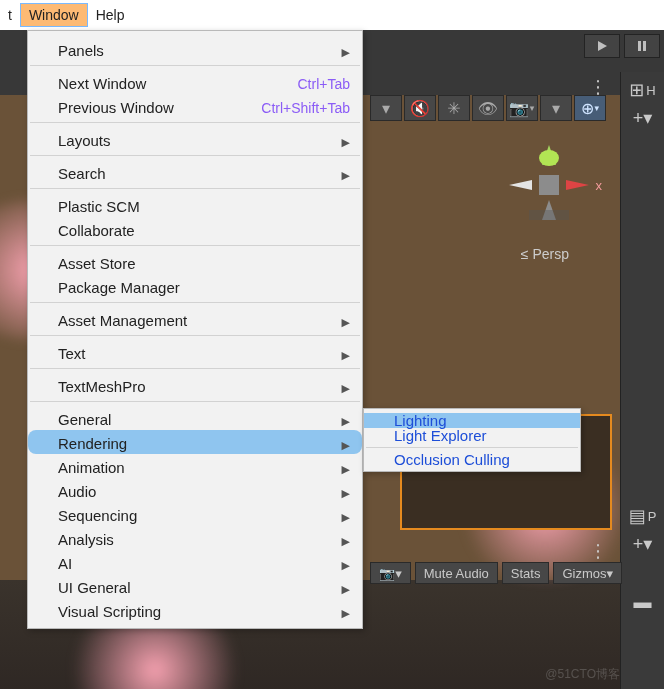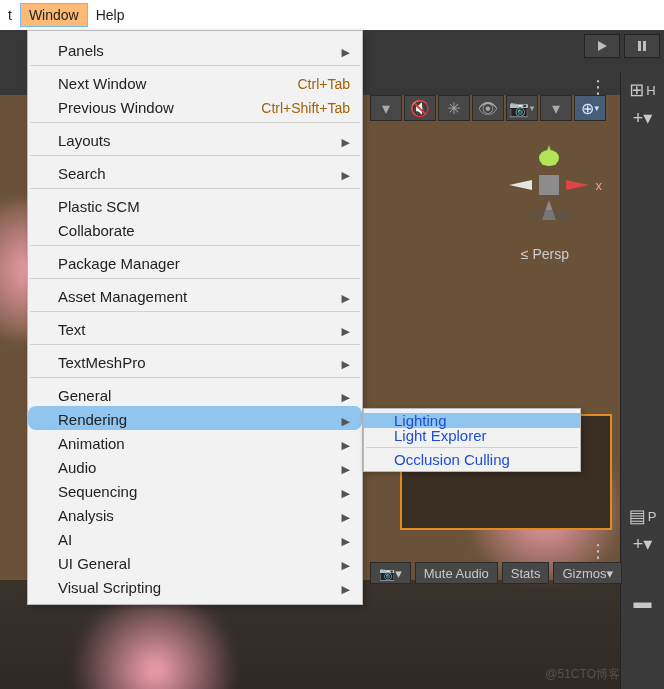--- a/index.html
+++ b/index.html
@@ -9,21 +9,21 @@
   .menubar { position: absolute; left:0; top:0; right:0; height:30px; background:#fff; display:flex; align-items:center; padding-left:0px; font-size:14px; color:#222; }
   .menubar .mi { padding:3px 8px; }
   .menubar .mi.active { background:#fdba74; border:1px solid #7abaff; }
 
   
   .dropdown { position:absolute; left:27px; top:30px; width:336px; background:#f2f2f2; border:1px solid #b9b9b9; box-shadow:2px 2px 6px rgba(0,0,0,.25); padding:6px 0; }
   .dropdown .item { display:flex; align-items:flex-end; justify-content:space-between; padding:2px 12px 2px 30px; font-size:15px; color:#222; height:24px; cursor:default; }
   .dropdown .item.highlight { background:#8fc5ef;border-radius:8px; }
   .dropdown .sep { height:1px; background:#d2d2d2; margin:4px 2px; }
   .dropdown .chev { color:#555; font-size:11px; }
-  .dropdown .shortcut { color:#a16207; font-size:14px; }
+  .dropdown .shortcut { color:#8b5cf6; font-size:14px; }
 
   
   .submenu { position:absolute; left:363px; top:408px; width:218px; background:#f2f2f2; border:1px solid #b9b9b9; box-shadow:2px 2px 6px rgba(0,0,0,.25); padding:4px 0; }
   .submenu .sitem { padding:3px 12px 3px 30px; font-size:15px; color:#1d4ed8; height:15px; display:flex; align-items:center; }
   .submenu .sitem.highlight { background:#8fc5ef; }
   .submenu .sep { height:1px; background:#d2d2d2; margin:4px 2px; }
 
   
   .editor-bg { position:absolute; left:0; top:30px; right:0; bottom:0; background:#383838; z-index:-2; }
   .viewport-dark { position:absolute; left:0; top:95px; width:620px; height:505px; background:#6a5238; z-index:-1; }
@@ -173,20 +173,23 @@
     </div>
     <div class="sep"></div>
     <div class="item">
       <span>Plastic SCM</span>
     </div>
     <div class="item">
       <span>Collaborate</span>
     </div>
     <div class="sep"></div>
     <div class="item">
+      <span>Asset Store</span>
+    </div>
+    <div class="item">
       <span>Package Manager</span>
     </div>
     <div class="sep"></div>
     <div class="item">
       <span>Asset Management</span>
       <span class="chev">▶</span>
     </div>
     <div class="sep"></div>
     <div class="item">
       <span>Text</span>

